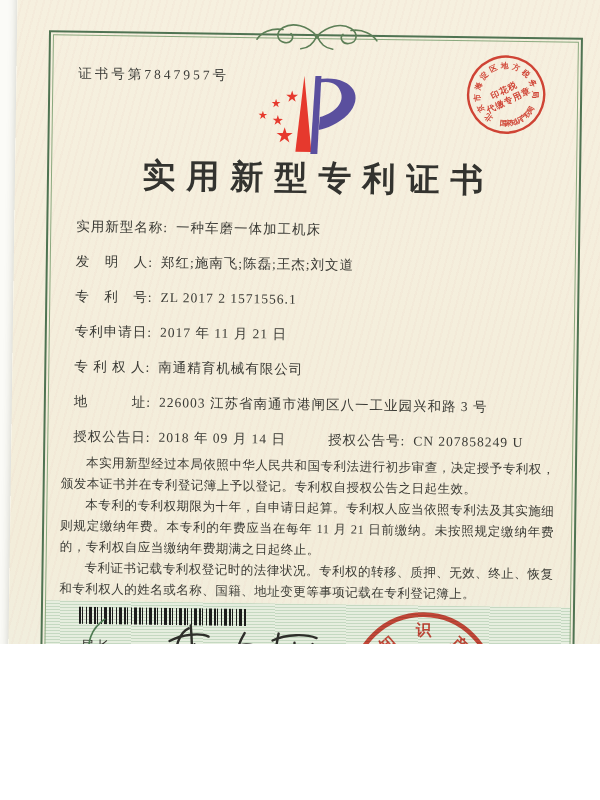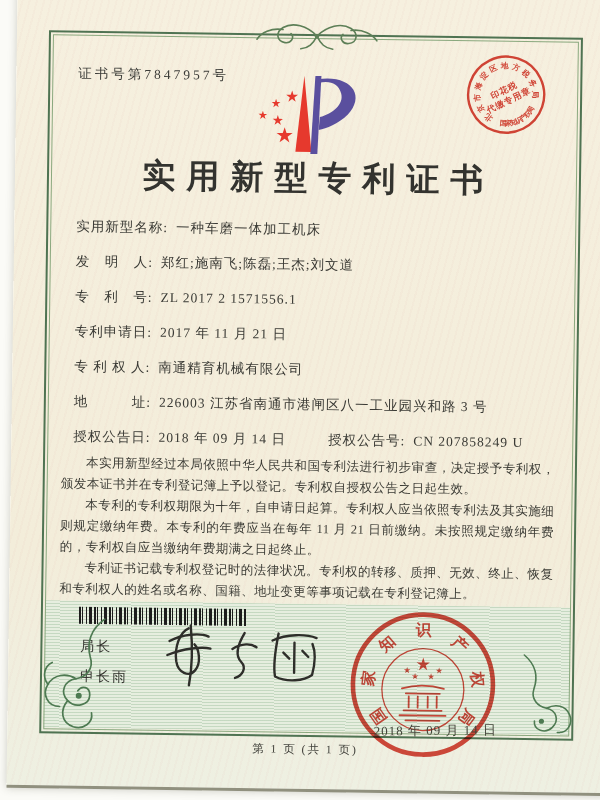--- a/index.html
+++ b/index.html
@@ -1,18 +1,18 @@
 <!DOCTYPE html>
 <html><head>
 <meta charset="utf-8">
 <style>
   * { margin:0; padding:0; box-sizing:border-box; }
   html,body { width:600px; height:800px; }
   body { font-family:"Liberation Serif","DejaVu Serif",serif; }
-  .scene { position:relative; width:600px; height:800px; background:#fbfbf7; overflow:hidden; }
+  .scene { position:relative; width:600px; height:644px; background:#fbfbf7; overflow:hidden; }
 
   .paper {
     position:absolute; left:12px; top:-8px; width:600px; height:800px;
     transform:rotate(.8deg); transform-origin:50% 50%;
     background:
       repeating-linear-gradient(104deg, rgba(214,140,140,.045) 0 2px, rgba(0,0,0,0) 2px 7px),
       linear-gradient(180deg,#f6f0df 0%,#f3edda 70%,#eef0e2 100%);
     border-bottom:3px solid #90907e;
     box-shadow:0 0 8px rgba(60,60,40,.25);
   }

